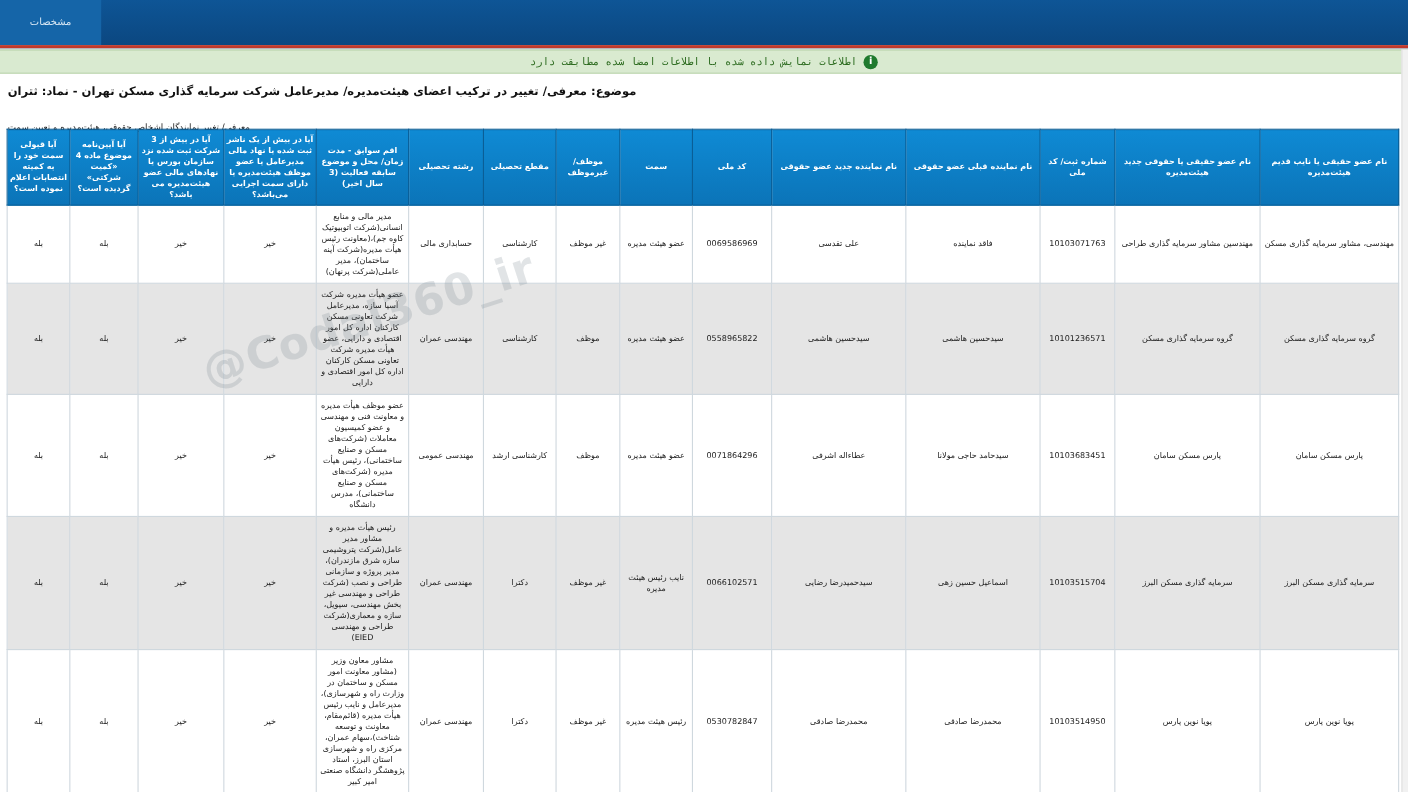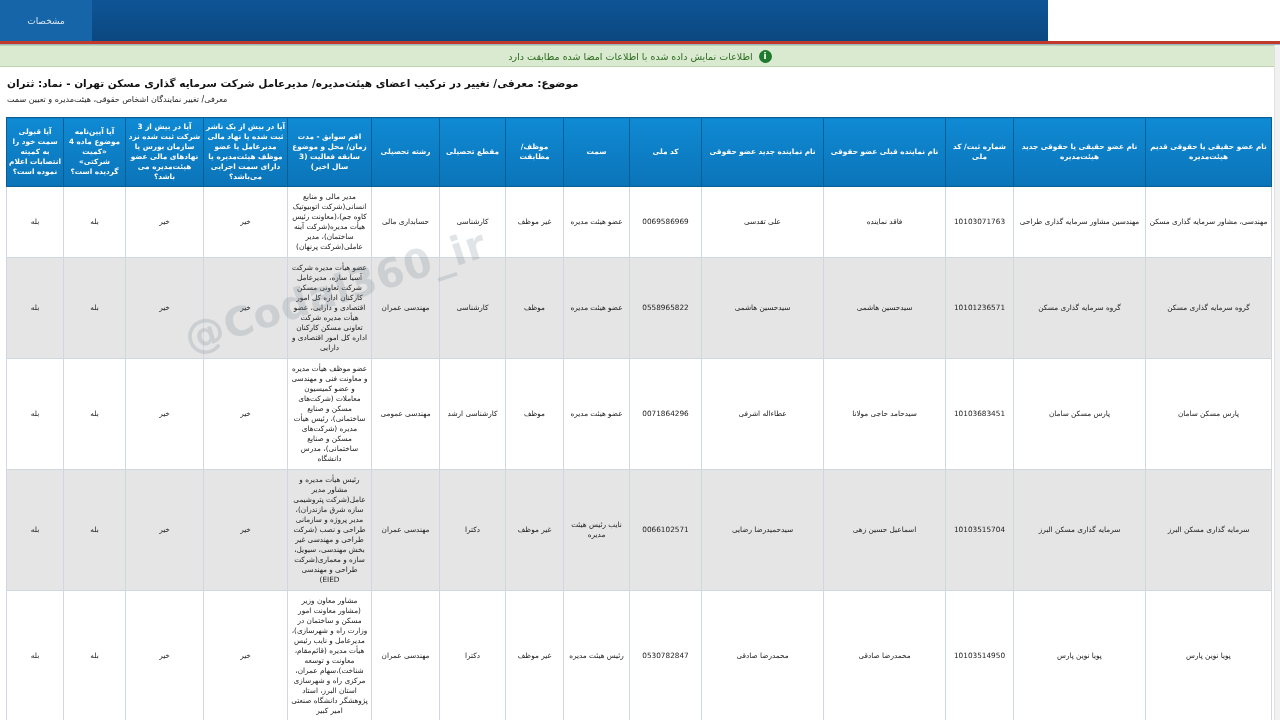--- a/index.html
+++ b/index.html
@@ -13,21 +13,21 @@
     width: 1280px;
     height: 720px;
     overflow: hidden;
     background: #ffffff;
   }
 
   
   .topbar {
     position: absolute;
     top: 0; left: 0;
-    width: 1048px;
+    width: 1280px;
     height: 41px;
     background: #0d4f8b;
     background: linear-gradient(180deg,#0e5596 0%, #0b4780 100%);
   }
   .topbar-tab {
     position: absolute;
     top: 0;
     left: 0;
     width: 92px;
     height: 41px;
@@ -64,20 +64,21 @@
     display: flex;
     align-items: center;
     justify-content: center;
     gap: 6px;
     box-sizing: border-box;
   }
   .banner-text {
     font-size: 9.5px;
     color: #2c6b1f;
     direction: rtl;
+    font-family: Liberation Mono, monospace;
   }
   .info-icon {
     width: 13px; height: 13px;
     border-radius: 50%;
     background: #1f7a2e;
     color: #fff;
     font-size: 9px;
     font-weight: bold;
     display: flex;
     align-items: center;
@@ -94,21 +95,21 @@
     text-align: left;
     direction: rtl;
   }
   .doc-title {
     font-size: 10.5px;
     font-weight: bold;
     color: #111;
     line-height: 14px;
   }
   .doc-sub {
-    margin-top: 4px;
+    margin-top: 20px;
     font-size: 8px;
     color: #222;
     line-height: 11px;
   }
 
   
   .tbl-wrap {
     position: absolute;
     top: 117px;
     right: 8px;
@@ -210,28 +211,28 @@
         <col style="width:66px">
         <col style="width:68px">
         <col style="width:84px">
         <col style="width:84px">
         <col style="width:78px">
         <col style="width:62px">
         <col style="width:57px">
       </colgroup>
       <thead>
         <tr>
-          <th>نام عضو حقیقی یا حقوقی قدیم هیئت‌مدیره</th>
+          <th>نام عضو حقیقی یا نایب قدیم هیئت‌مدیره</th>
           <th>نام عضو حقیقی یا حقوقی جدید هیئت‌مدیره</th>
           <th>شماره ثبت/ کد ملی</th>
           <th>نام نماینده قبلی عضو حقوقی</th>
           <th>نام نماینده جدید عضو حقوقی</th>
           <th>کد ملی</th>
           <th>سمت</th>
-          <th>موظف/ مطابقت</th>
+          <th>موظف/ غیرموظف</th>
           <th>مقطع تحصیلی</th>
           <th>رشته تحصیلی</th>
           <th>اقم سوابق - مدت زمان/ محل و موضوع سابقه فعالیت (3 سال اخیر)</th>
           <th>آیا در بیش از یک ناشر ثبت شده یا نهاد مالی مدیرعامل یا عضو موظف هیئت‌مدیره یا دارای سمت اجرایی می‌باشد؟</th>
           <th>آیا در بیش از 3 شرکت ثبت شده نزد سازمان بورس یا نهادهای مالی عضو هیئت‌مدیره می باشد؟</th>
           <th>آیا آیین‌نامه موضوع ماده 4 «کمیت شرکتی» گردیده است؟</th>
           <th>آیا قبولی سمت خود را به کمیته انتصابات اعلام نموده است؟</th>
         </tr>
       </thead>
       <tbody>

